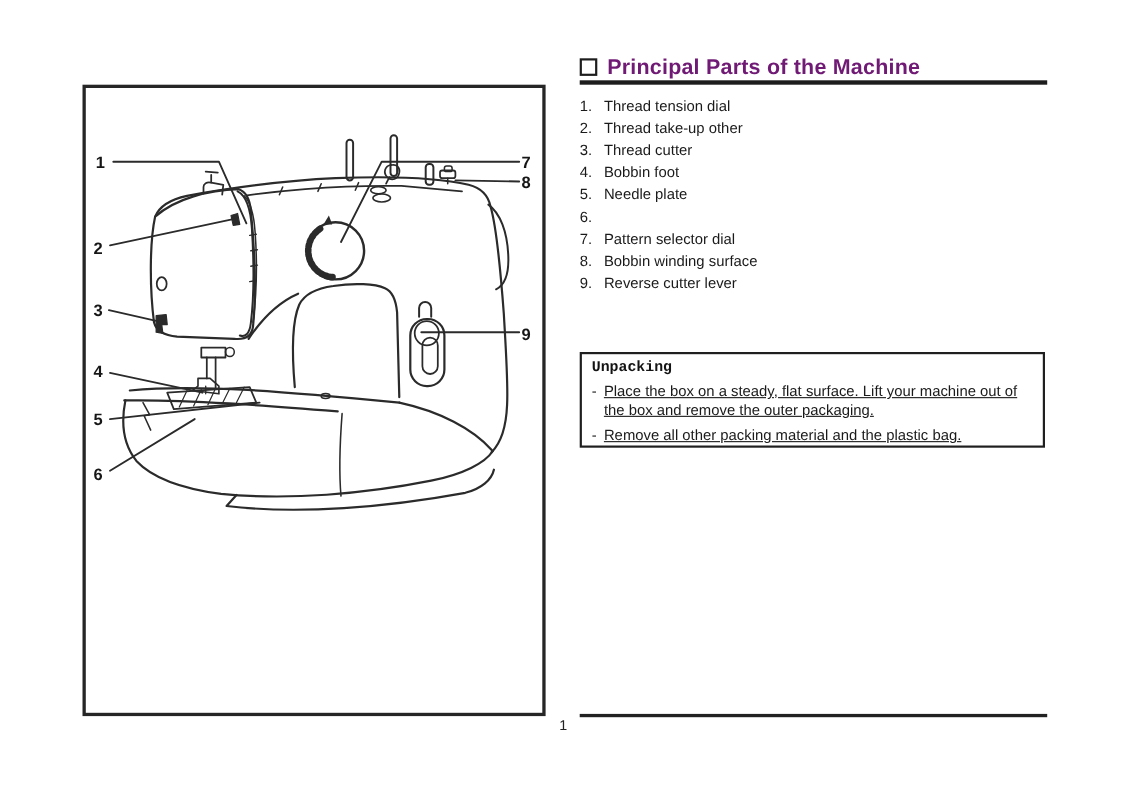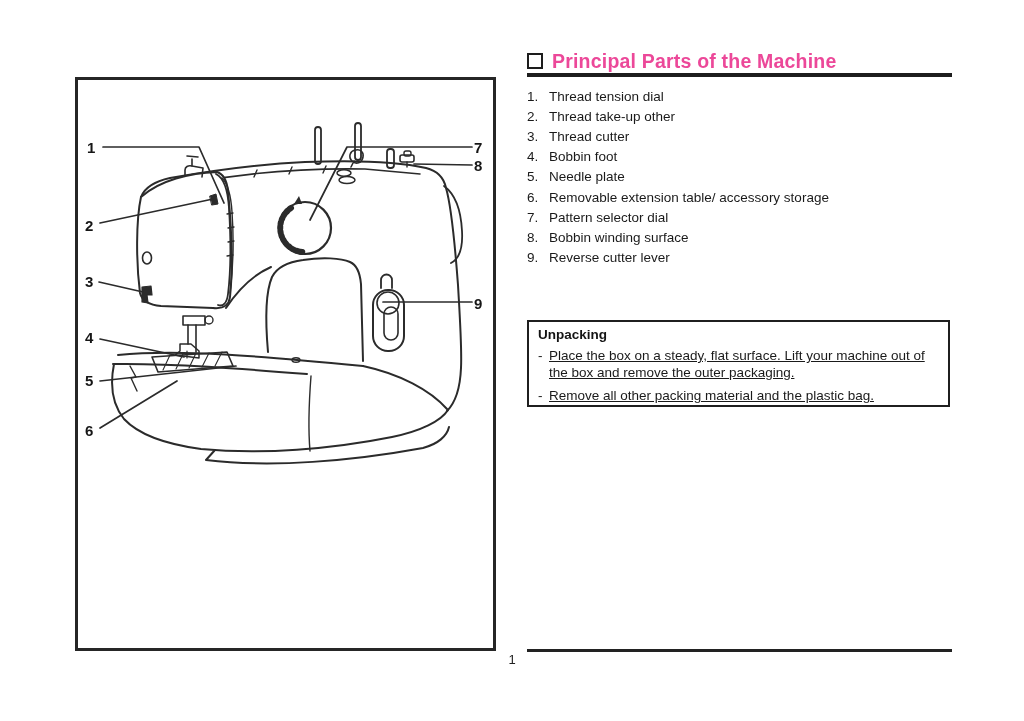--- a/index.html
+++ b/index.html
@@ -18,41 +18,41 @@
   
   .heading{
     position:absolute;left:527px;top:50px;width:425px;height:22px;
     display:flex;align-items:center;
   }
   .checkbox{
     width:12px;height:12px;border:2.5px solid #1d1d1d;background:#fff;
     margin-right:9px;flex:0 0 auto;
   }
   .title{
-    font-size:19.5px;font-weight:bold;color:#ec4899;letter-spacing:0.2px;
+    font-size:19.5px;font-weight:bold;color:#701a75;letter-spacing:0.2px;
     white-space:nowrap;
   }
   .heading-rule{
     position:absolute;left:527px;top:73px;width:425px;height:3.5px;background:#1d1d1d;
   }
   .parts{
     position:absolute;left:527px;top:86px;width:430px;
   }
   .parts-row{
     height:20.2px;display:flex;align-items:center;
     font-size:13.5px;color:#1a1a1a;
   }
   .parts-num{width:22px;flex:0 0 auto;}
   .parts-label{white-space:nowrap;}
   .unpack-box{
     position:absolute;left:527px;top:320px;width:423px;height:87px;
     box-sizing:border-box;border:2.5px solid #1f1f1f;background:#fff;
     padding:4px 9px 0 9px;
   }
-  .unpack-title{font-size:13.5px;font-weight:bold;color:#141414;line-height:18px;}
+  .unpack-title{font-size:13.5px;font-weight:bold;color:#141414;line-height:18px;font-family:Liberation Mono, monospace;}
   .bullet{display:flex;font-size:13.5px;line-height:17px;margin-top:3px;}
   .bullet.second{margin-top:6px;}
   .bullet-marker{width:11px;flex:0 0 auto;}
   .bullet-text{width:392px;text-decoration:underline;}
   
   .footer-rule{
     position:absolute;left:527px;top:649px;width:425px;height:3px;background:#222;
   }
   .page-number{
     position:absolute;left:500px;top:652px;width:24px;text-align:center;
@@ -179,21 +179,20 @@
   <div class="parts-row">
     <span class="parts-num">4.</span>
     <span class="parts-label">Bobbin foot</span>
   </div>
   <div class="parts-row">
     <span class="parts-num">5.</span>
     <span class="parts-label">Needle plate</span>
   </div>
   <div class="parts-row">
     <span class="parts-num">6.</span>
-    <span class="parts-label">Removable extension table/ accessory storage</span>
   </div>
   <div class="parts-row">
     <span class="parts-num">7.</span>
     <span class="parts-label">Pattern selector dial</span>
   </div>
   <div class="parts-row">
     <span class="parts-num">8.</span>
     <span class="parts-label">Bobbin winding surface</span>
   </div>
   <div class="parts-row">

